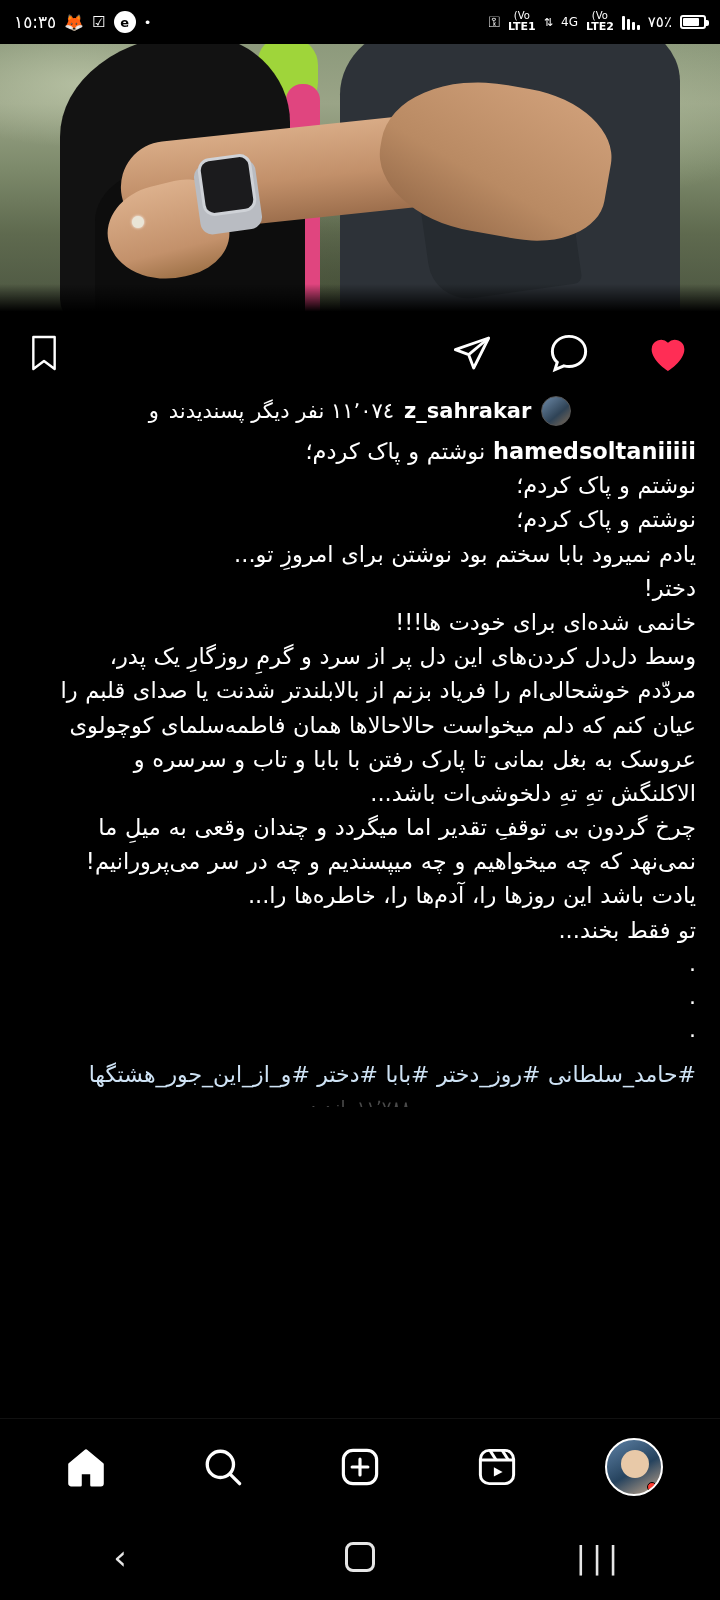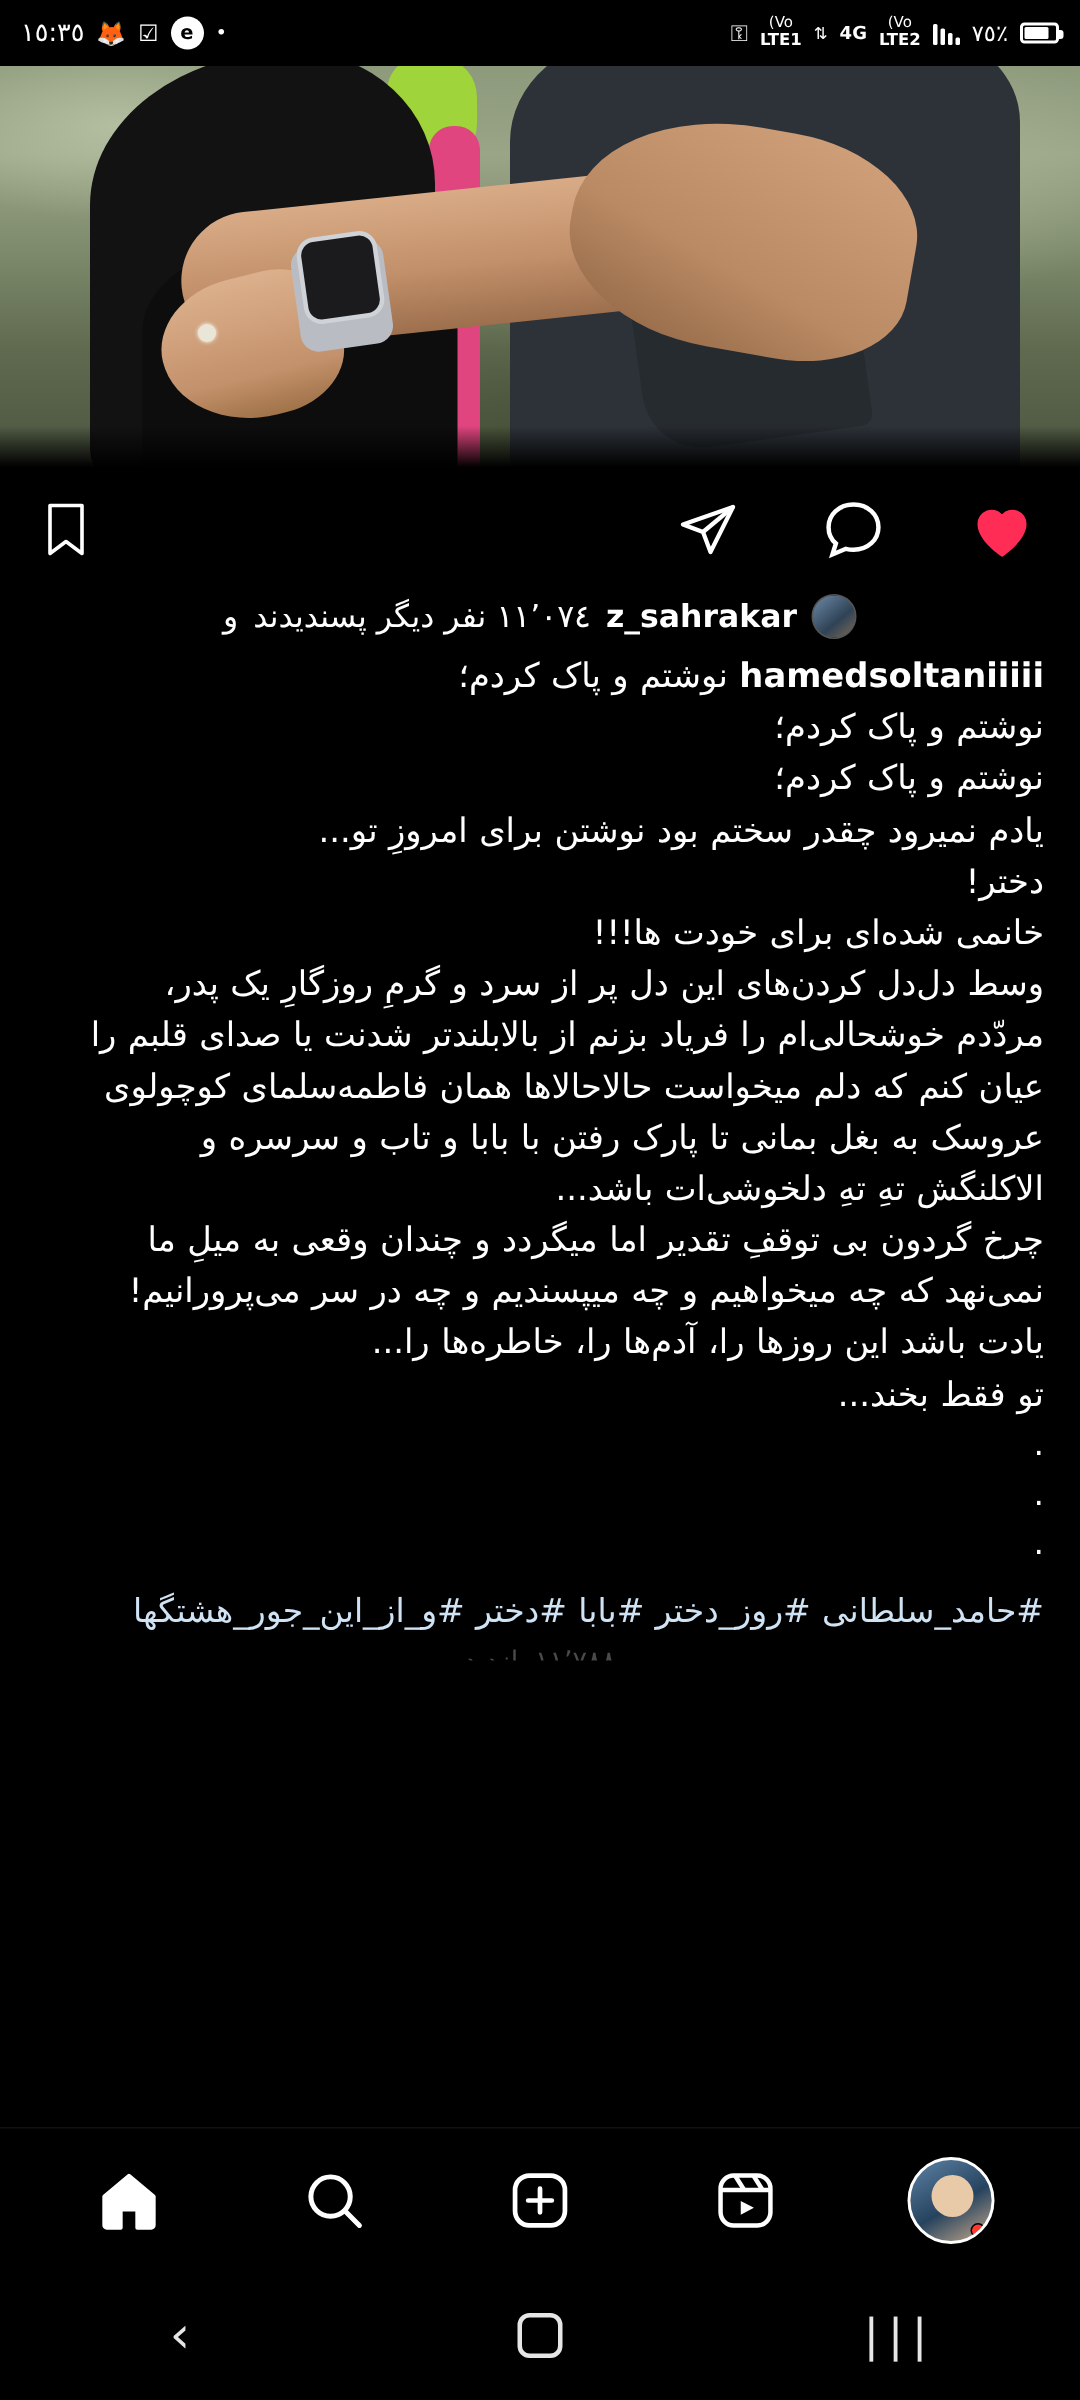--- a/index.html
+++ b/index.html
@@ -75,21 +75,21 @@
   .sig i:nth-child(4) { height: 14px; }
   .net-stack {
     display: inline-flex;
     flex-direction: column;
     align-items: center;
     line-height: 1.02;
     font-size: 10px;
   }
   .net-stack .vo { font-size: 10px; }
   .net-stack .lt { font-size: 11px; font-weight: bold; }
-  .gen { font-size: 12px; font-weight: bold; }
+  .gen { font-size: 12px; font-weight: normal; }
   .arrows { font-size: 11px; line-height: 1; }
   .key-ic { font-size: 15px; }
   .dot-ic { font-size: 13px; }
   .sb-icon { font-size: 15px; }
   .clock { font-size: 17px; letter-spacing: .5px; }
   .ytico {
     width: 22px; height: 22px; border-radius: 50%;
     background: #fff; color: #000;
     display: inline-flex; align-items: center; justify-content: center;
     font-size: 13px; font-weight: bold;
@@ -465,21 +465,21 @@
       <span class="likes-text">و</span>
     </div>
 
     <div class="caption">
       <p>
         <span class="user">hamedsoltaniiiii</span>
         <span>نوشتم و پاک کردم؛</span>
       </p>
       <p>نوشتم و پاک کردم؛</p>
       <p>نوشتم و پاک کردم؛</p>
-      <p>یادم نمیرود چقدر سختم بود نوشتن برای امروزِ تو...</p>
+      <p>یادم نمیرود بابا سختم بود نوشتن برای امروزِ تو...</p>
       <p>دختر!</p>
       <p>خانمی شده‌ای برای خودت ها!!!</p>
       <p>وسط دل‌دل کردن‌های این دل پر از سرد و گرمِ روزگارِ یک پدر، مردّدم خوشحالی‌ام را فریاد بزنم از بالابلندتر شدنت یا صدای قلبم را عیان کنم که دلم میخواست حالاحالاها همان فاطمه‌سلمای کوچولوی عروسک به بغل بمانی تا پارک رفتن با بابا و تاب و سرسره و الاکلنگش تهِ تهِ دلخوشی‌ات باشد...</p>
       <p>چرخ گردون بی توقفِ تقدیر اما میگردد و چندان وقعی به میلِ ما نمی‌نهد که چه میخواهیم و چه میپسندیم و چه در سر می‌پرورانیم!</p>
       <p>یادت باشد این روزها را، آدم‌ها را، خاطره‌ها را...</p>
       <p>تو فقط بخند...</p>
 
       <div class="dots">
         <span>.</span>
         <span>.</span>

